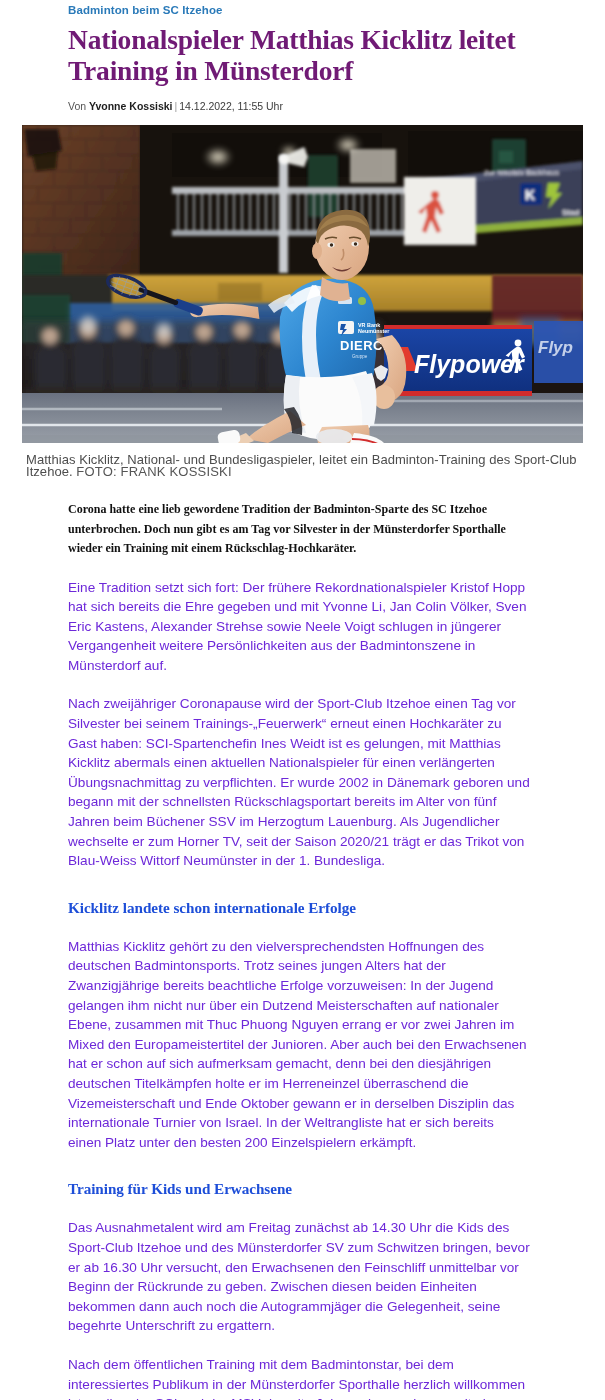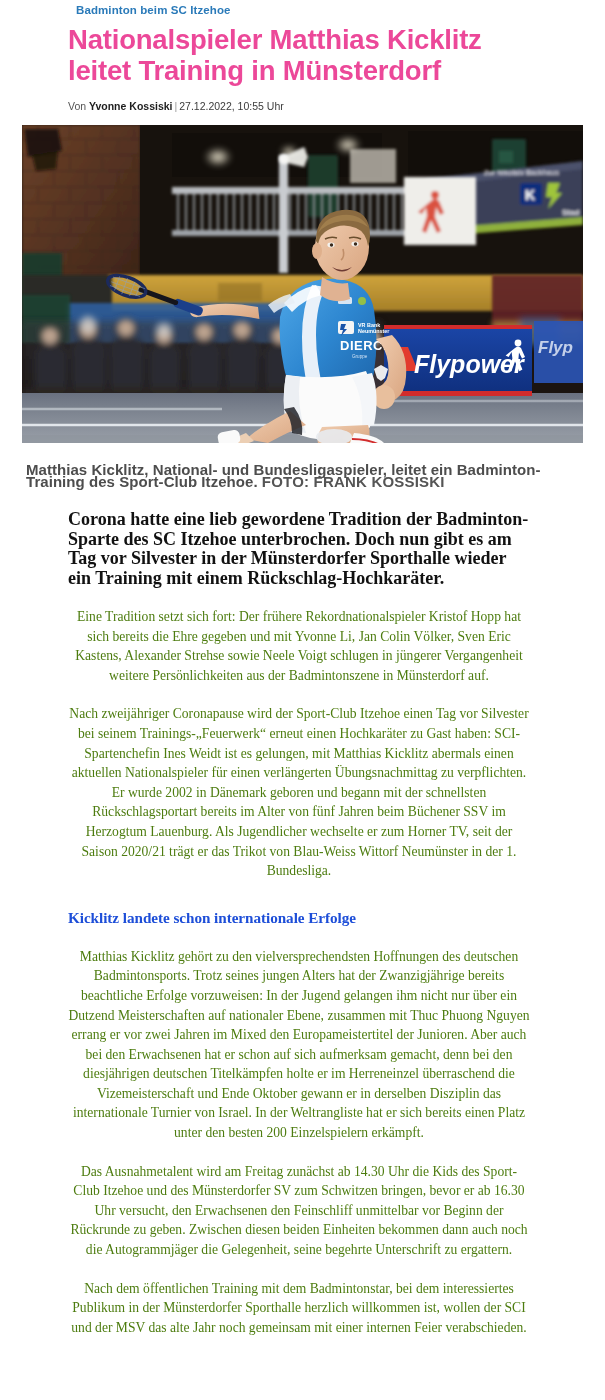--- a/index.html
+++ b/index.html
@@ -18,40 +18,40 @@
   }
 
   .article {
     width: 605px;
     box-sizing: border-box;
     padding: 0;
   }
 
   
   .kicker {
-    margin: 3px 0 0 8px;
+    margin: 3px 0 0 0;
     padding: 0 0 0 68px;
     font-family: "Liberation Sans", sans-serif;
     font-size: 11.5px;
     font-weight: 700;
     letter-spacing: 0.1px;
     color: #2a7ab9;
     line-height: 14px;
   }
 
   
   .headline {
     margin: 6px 0 0 0;
     padding: 0 75px 0 68px;
-    font-family: Liberation Sans, sans-serif;
+    font-family: Liberation Serif, serif;
     font-size: 27.5px;
     font-weight: 700;
     line-height: 31px;
     letter-spacing: -0.2px;
-    color: #ec4899;
+    color: #701a75;
   }
 
   
   .byline {
     margin: 13px 0 0 0;
     padding: 0 0 0 68px;
     font-family: "Liberation Sans", sans-serif;
     font-size: 10.5px;
     line-height: 14px;
     color: #4a4a4a;
@@ -69,53 +69,51 @@
   .photo-frame {
     position: relative;
     width: 561px;
     height: 318px;
     overflow: hidden;
     background: #1b1410;
   }
   .photo-frame svg { display: block; }
 
   figcaption {
-    margin-top: 21px;
+    margin-top: 11px;
     padding: 0 4px 0 4px;
     font-family: "Liberation Sans", sans-serif;
-    font-size: 15px;
+    font-size: 13px;
     line-height: 12px;
     color: #4d4d4d;
     letter-spacing: 0.05px;
-    font-weight: bold;
   }
   figcaption .credit {
     color: #555555;
     letter-spacing: 0.2px;
   }
 
   
   .body {
     padding: 0 75px 0 68px;
   }
   .lead {
     margin: 22px 0 0 0;
     font-family: "Liberation Serif", serif;
-    font-size: 18px;
+    font-size: 12px;
     font-weight: 700;
     line-height: 19.5px;
     color: #111111;
   }
   p.para {
     margin: 19px 0 0 0;
-    font-family: Liberation Serif, serif;
+    font-family: Liberation Sans, sans-serif;
     font-size: 13.6px;
     line-height: 19.6px;
-    color: #4d7c0f;
-    text-align: center;
+    color: #6d28d9;
   }
   h2.subhead {
     margin: 27px 0 0 0;
     font-family: "Liberation Serif", serif;
     font-size: 15.2px;
     font-weight: 700;
     line-height: 20px;
     color: #1d4ed8;
     letter-spacing: -0.05px;
   }
@@ -125,21 +123,21 @@
 <body>
 
 <article class="article">
 
   <a class="kicker">Badminton beim SC Itzehoe</a>
 
   <h1 class="headline">Nationalspieler Matthias Kicklitz leitet Training in Münsterdorf</h1>
 
   <div class="byline">
     <span class="pre">Von</span>
-    <span class="author">Yvonne Kossiski</span><span class="sep">|</span><span class="date">27.12.2022, 10:55 Uhr</span>
+    <span class="author">Yvonne Kossiski</span><span class="sep">|</span><span class="date">14.12.2022, 11:55 Uhr</span>
   </div>
 
   <figure class="photo">
     <div class="photo-frame">
       <svg width="561" height="318" viewBox="0 0 561 318" xmlns="http://www.w3.org/2000/svg" aria-hidden="true">
         <defs>
           <linearGradient id="hallWall" x1="0" y1="0" x2="0" y2="1">
             <stop offset="0" stop-color="#2a1d14"></stop>
             <stop offset="1" stop-color="#14100c"></stop>
           </linearGradient>
@@ -433,20 +431,21 @@
     <p class="lead">Corona hatte eine lieb gewordene Tradition der Badminton-Sparte des SC Itzehoe unterbrochen. Doch nun gibt es am Tag vor Silvester in der Münsterdorfer Sporthalle wieder ein Training mit einem Rückschlag-Hochkaräter.</p>
 
     <p class="para">Eine Tradition setzt sich fort: Der frühere Rekordnationalspieler Kristof Hopp hat sich bereits die Ehre gegeben und mit Yvonne Li, Jan Colin Völker, Sven Eric Kastens, Alexander Strehse sowie Neele Voigt schlugen in jüngerer Vergangenheit weitere Persönlichkeiten aus der Badmintonszene in Münsterdorf auf.</p>
 
     <p class="para">Nach zweijähriger Coronapause wird der Sport-Club Itzehoe einen Tag vor Silvester bei seinem Trainings-„Feuerwerk“ erneut einen Hochkaräter zu Gast haben: SCI-Spartenchefin Ines Weidt ist es gelungen, mit Matthias Kicklitz abermals einen aktuellen Nationalspieler für einen verlängerten Übungsnachmittag zu verpflichten. Er wurde 2002 in Dänemark geboren und begann mit der schnellsten Rückschlagsportart bereits im Alter von fünf Jahren beim Büchener SSV im Herzogtum Lauenburg. Als Jugendlicher wechselte er zum Horner TV, seit der Saison 2020/21 trägt er das Trikot von Blau-Weiss Wittorf Neumünster in der 1. Bundesliga.</p>
 
     <h2 class="subhead">Kicklitz landete schon internationale Erfolge</h2>
 
     <p class="para">Matthias Kicklitz gehört zu den vielversprechendsten Hoffnungen des deutschen Badmintonsports. Trotz seines jungen Alters hat der Zwanzigjährige bereits beachtliche Erfolge vorzuweisen: In der Jugend gelangen ihm nicht nur über ein Dutzend Meisterschaften auf nationaler Ebene, zusammen mit Thuc Phuong Nguyen errang er vor zwei Jahren im Mixed den Europameistertitel der Junioren. Aber auch bei den Erwachsenen hat er schon auf sich aufmerksam gemacht, denn bei den diesjährigen deutschen Titelkämpfen holte er im Herreneinzel überraschend die Vizemeisterschaft und Ende Oktober gewann er in derselben Disziplin das internationale Turnier von Israel. In der Weltrangliste hat er sich bereits einen Platz unter den besten 200 Einzelspielern erkämpft.</p>
 
+    <h2 class="subhead">Training für Kids und Erwachsene</h2>
 
     <p class="para">Das Ausnahmetalent wird am Freitag zunächst ab 14.30 Uhr die Kids des Sport-Club Itzehoe und des Münsterdorfer SV zum Schwitzen bringen, bevor er ab 16.30 Uhr versucht, den Erwachsenen den Feinschliff unmittelbar vor Beginn der Rückrunde zu geben. Zwischen diesen beiden Einheiten bekommen dann auch noch die Autogrammjäger die Gelegenheit, seine begehrte Unterschrift zu ergattern.</p>
 
 
     <p class="para">Nach dem öffentlichen Training mit dem Badmintonstar, bei dem interessiertes Publikum in der Münsterdorfer Sporthalle herzlich willkommen ist, wollen der SCI und der MSV das alte Jahr noch gemeinsam mit einer internen Feier verabschieden.</p>
 
   </div>
 
 </article>
 

